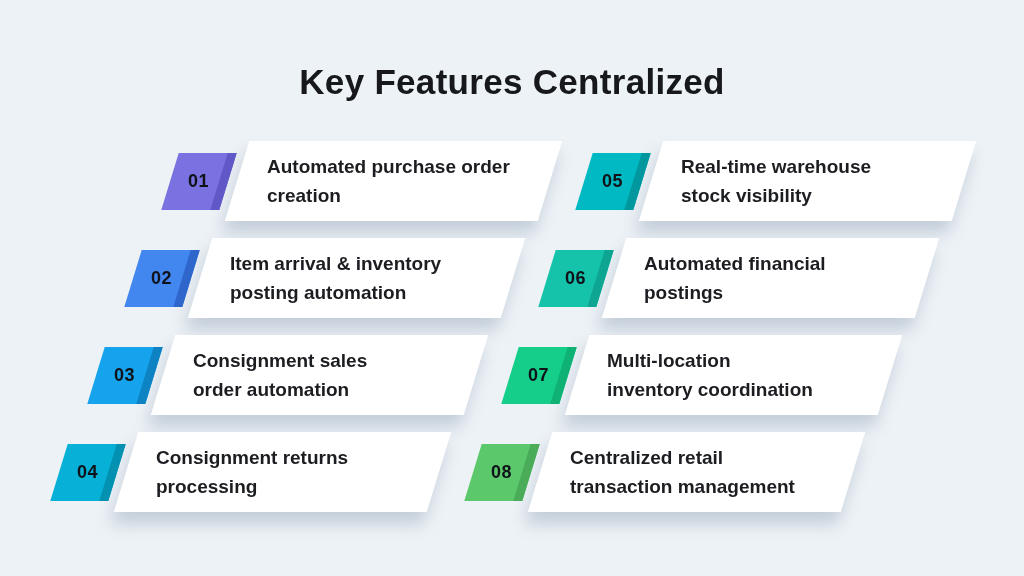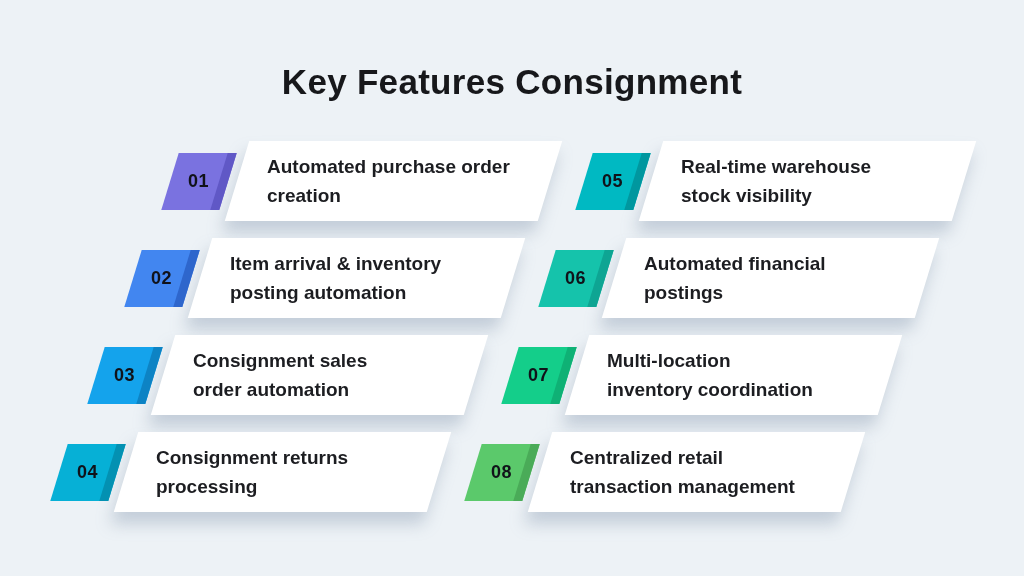--- a/index.html
+++ b/index.html
@@ -61,21 +61,21 @@
     font-weight:700;
     letter-spacing:.5px;
     color:#101219;
   }
 </style>
 </head>
 <body>
 
 <div class="canvas" style="background-color: rgb(237, 242, 246);">
 
-  <div class="title" style="color: rgb(23, 24, 27);">Key Features Consignment</div>
+  <div class="title" style="color: rgb(23, 24, 27);">Key Features Centralized</div>
 
   <div class="feature" style="left:237px;top:141px;">
     <div class="card">
       <div class="card-inner">
         <div class="line">Automated purchase order</div>
         <div class="line">creation</div>
       </div>
     </div>
     <div class="badge" style="background-color: rgb(122, 114, 224);">
       <div class="badge-fold" style="background-color: rgb(96, 88, 198);"></div>

